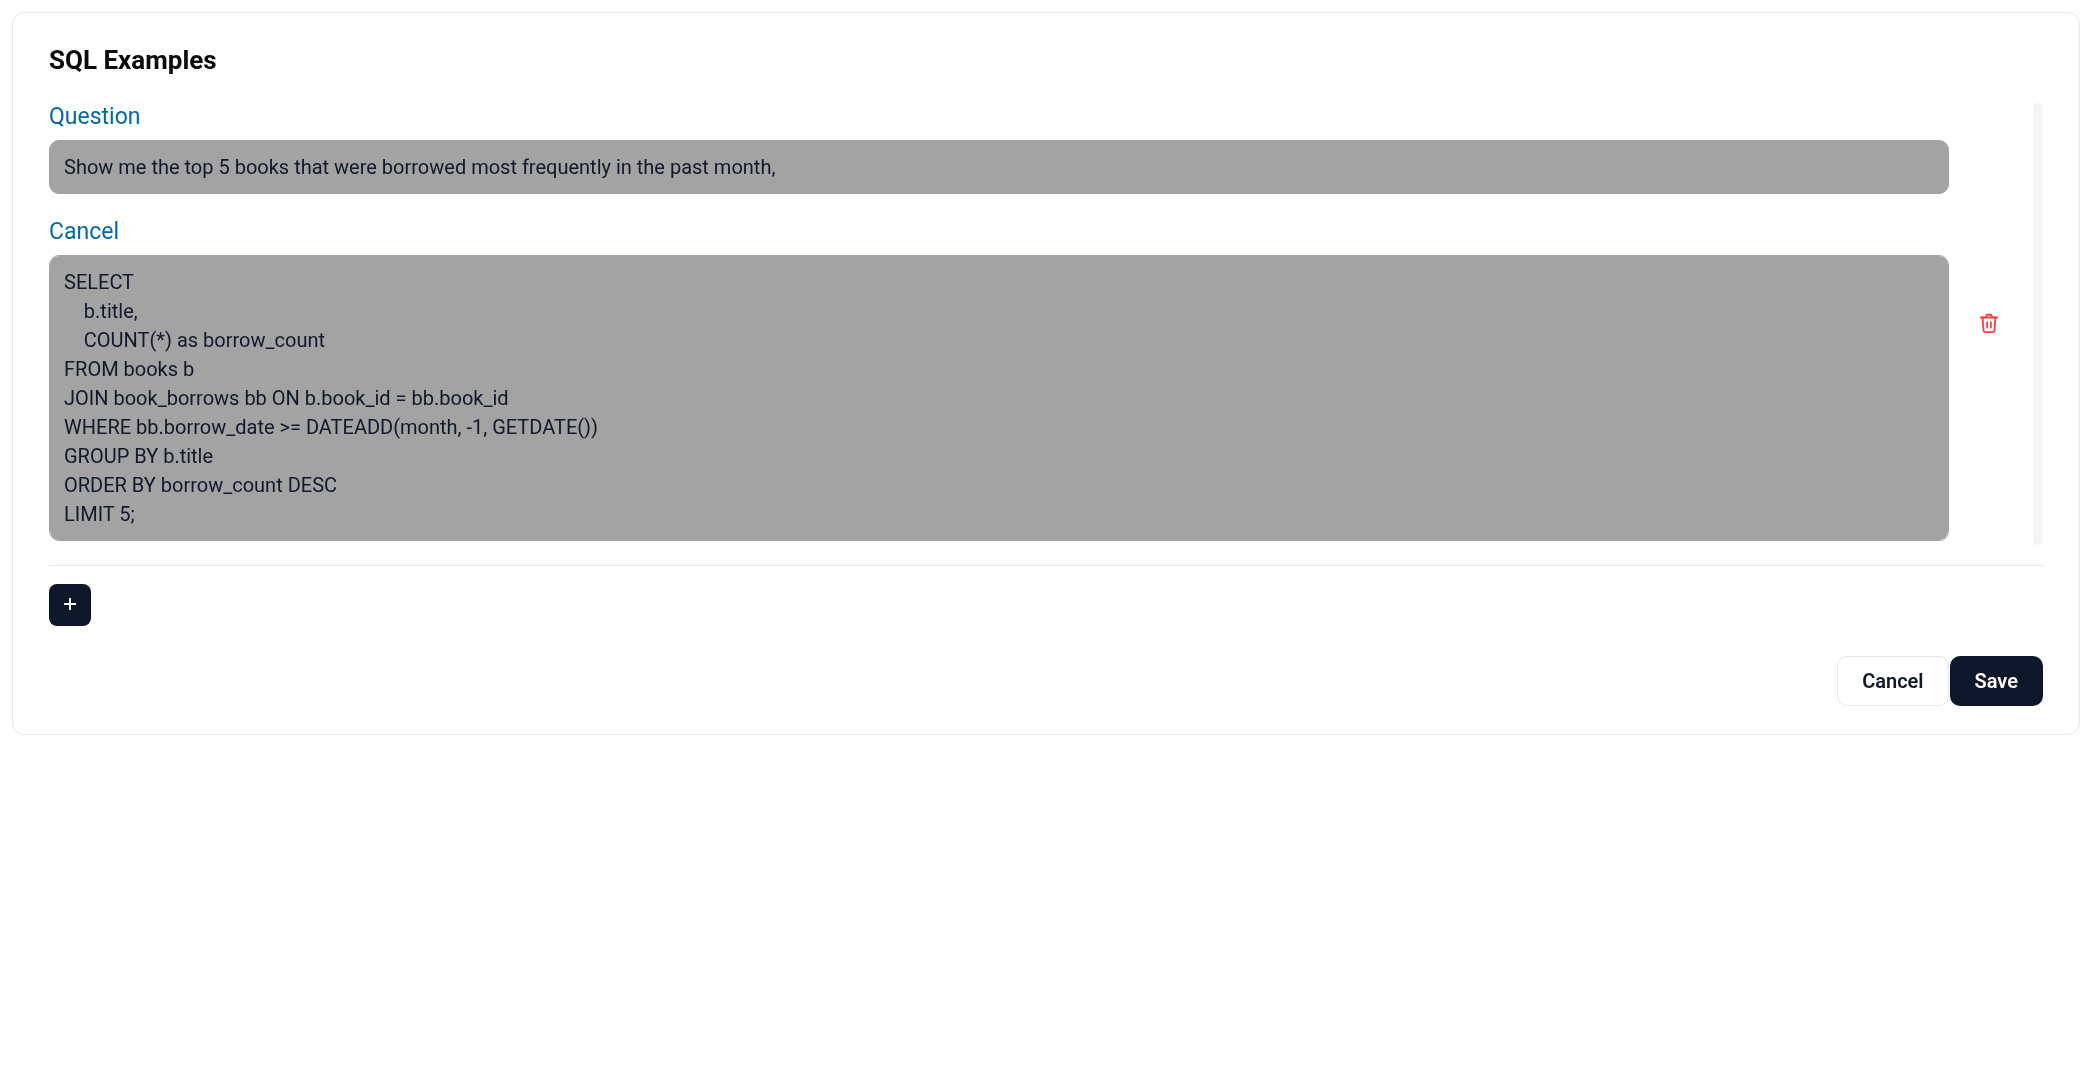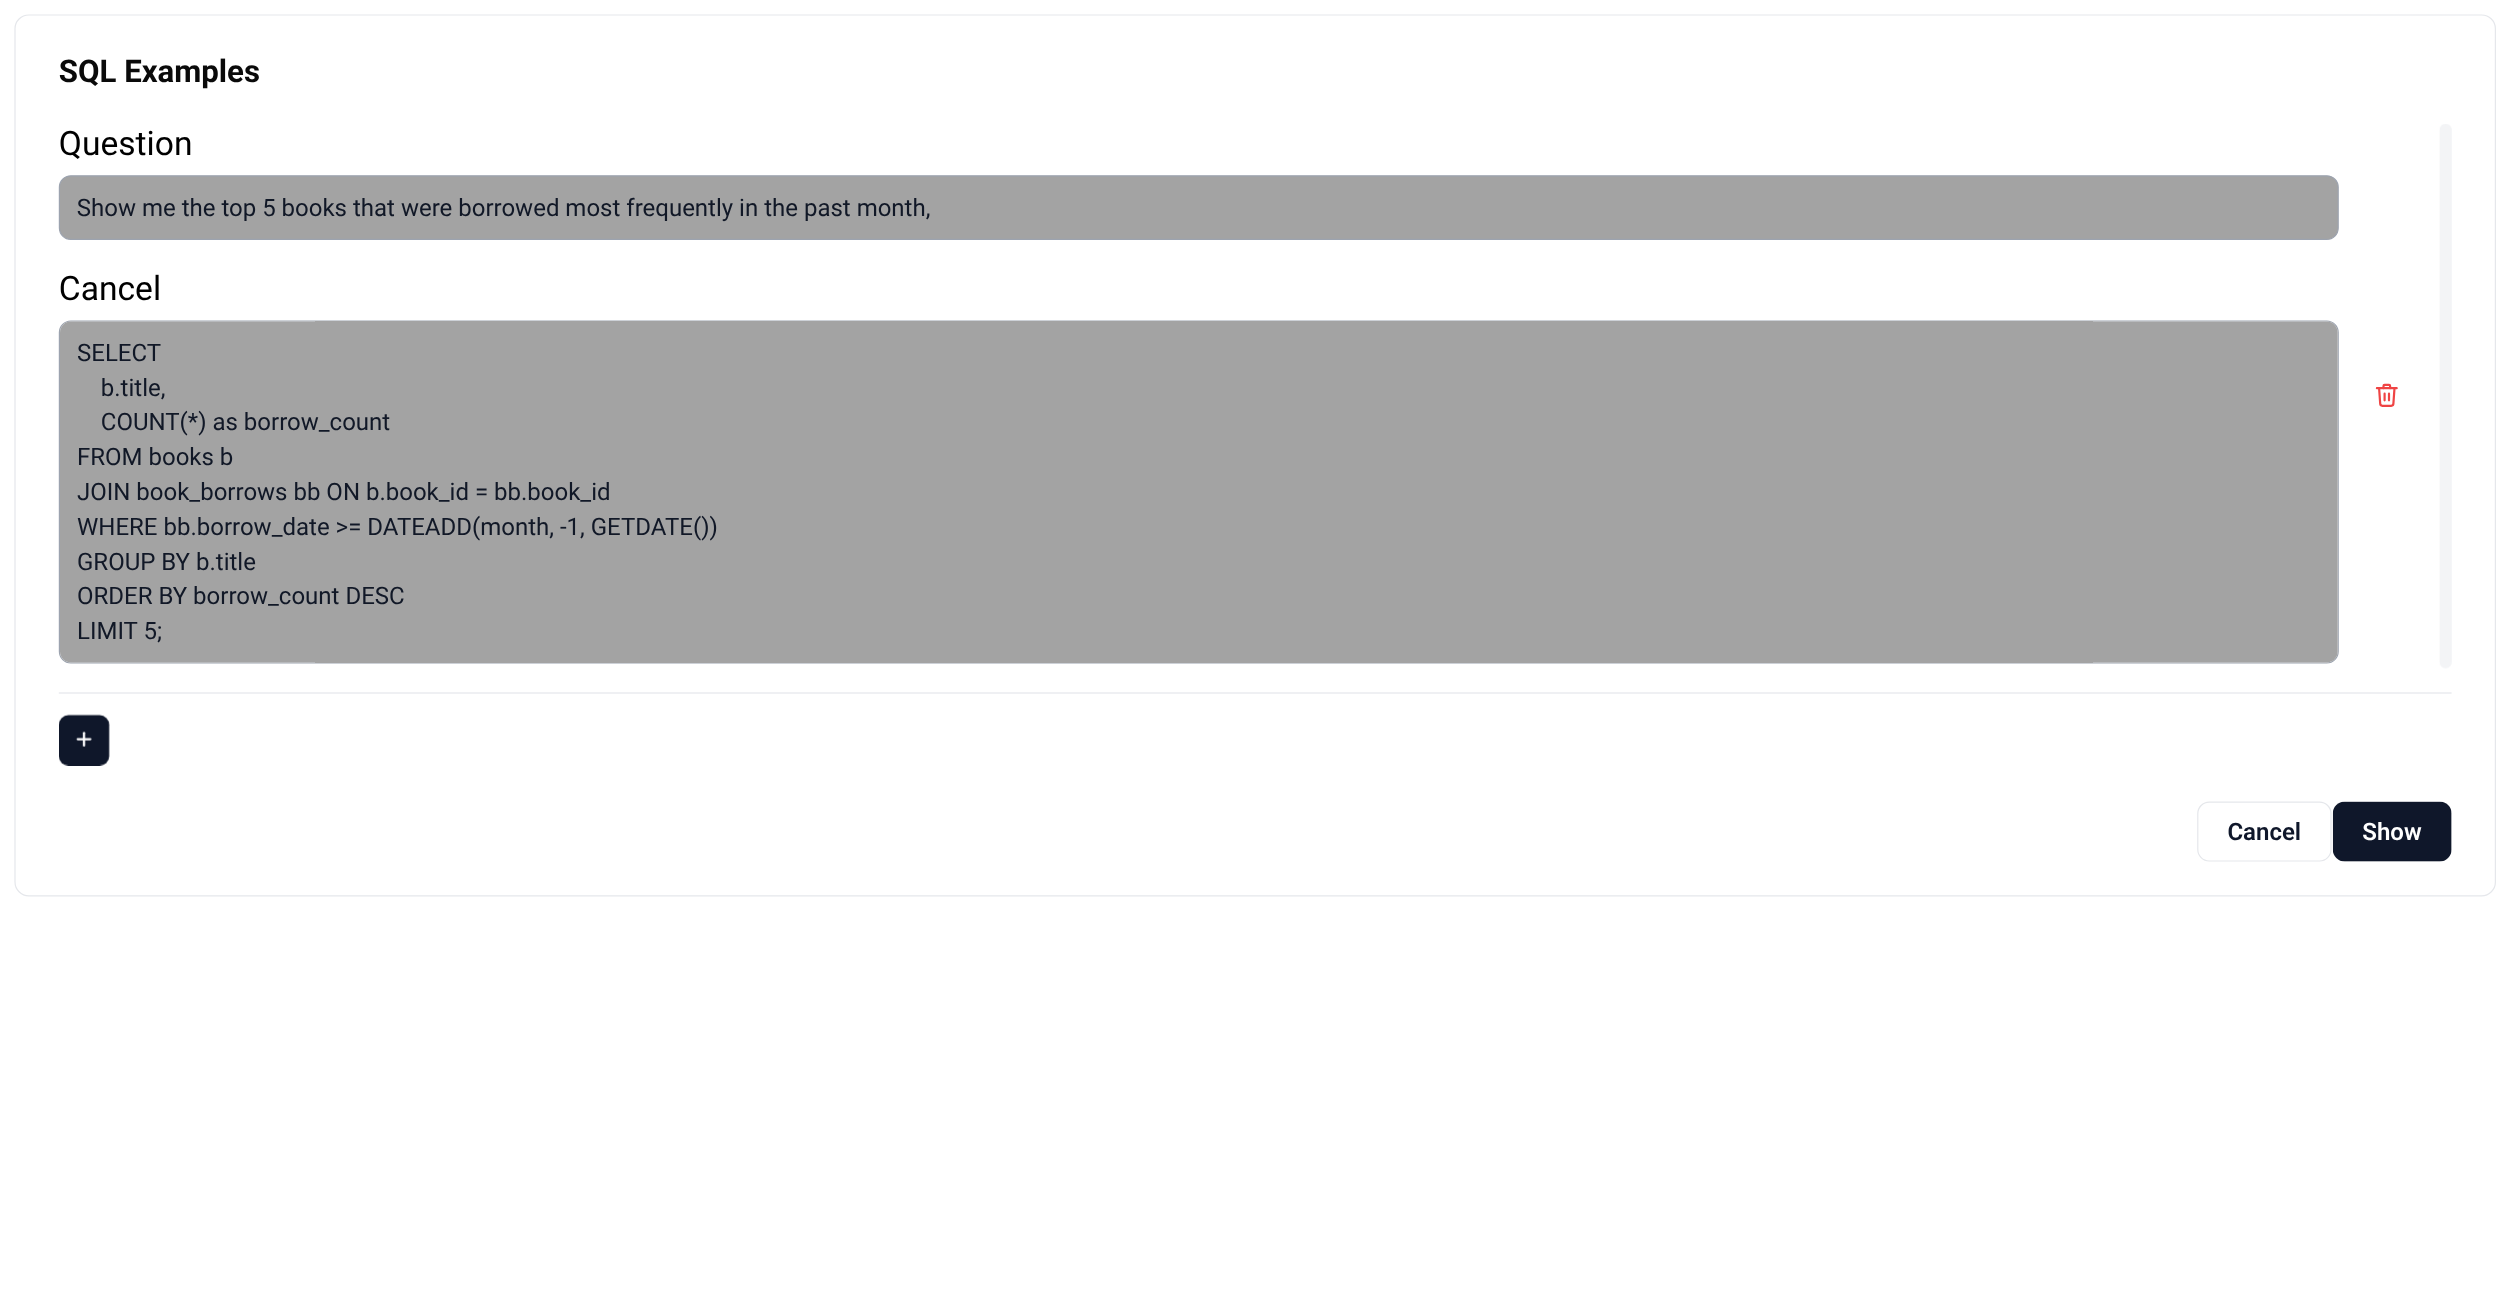--- a/index.html
+++ b/index.html
@@ -36,22 +36,22 @@
 
     .fields-col {
       flex: 1;
     }
 
     .field-group {
       margin-bottom: 24px;
     }
 
     .field-label {
-      font-size: 28px;
-      color: #000000;
+      font-size: 23px;
+      color: #0369a1;
       margin-bottom: 10px;
       display: block;
     }
 
     .text-input,
     .textarea-input {
       width: 100%;
       border: 1.5px solid #9ca3af;
       border-radius: 10px;
       padding: 12px 14px;
@@ -207,16 +207,16 @@
     <span>
       <svg width="18" height="18" viewBox="0 0 24 24" fill="none" stroke="currentColor" stroke-width="2.5" stroke-linecap="round" stroke-linejoin="round">
         <line x1="12" y1="5" x2="12" y2="19"></line>
         <line x1="5" y1="12" x2="19" y2="12"></line>
       </svg>
     </span>
   </button>
 
   <div class="footer-actions">
     <button class="btn btn-secondary">Cancel</button>
-    <button class="btn btn-primary">Show</button>
+    <button class="btn btn-primary">Save</button>
   </div>
 
 </div>
 
 </body></html>

